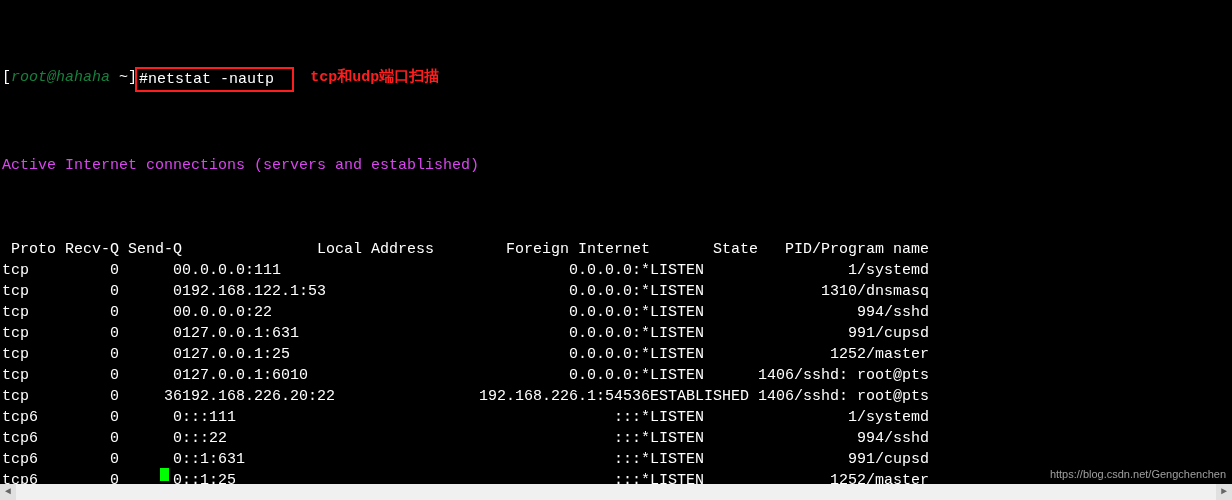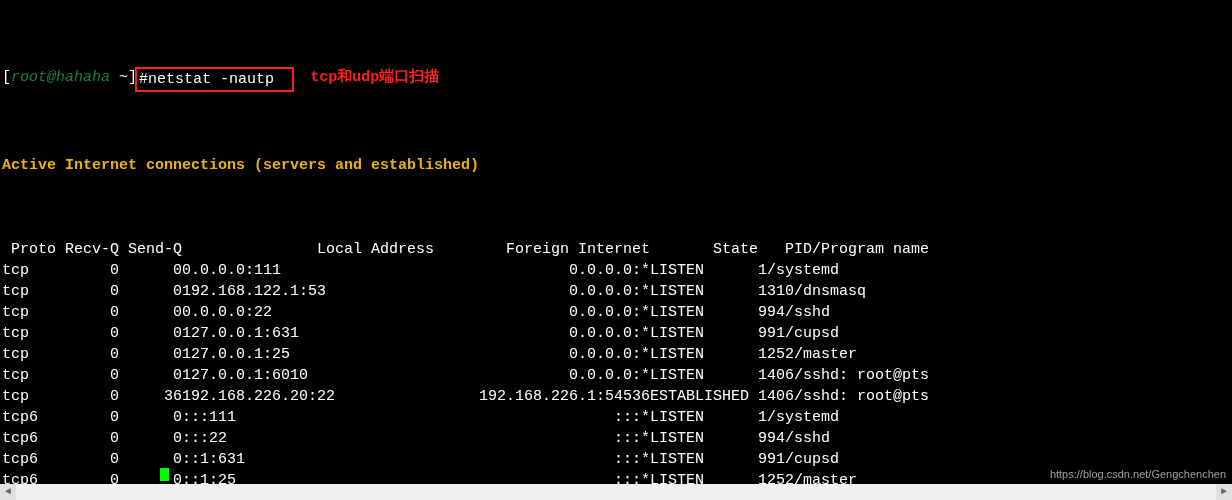--- a/index.html
+++ b/index.html
@@ -33,21 +33,21 @@
     padding:0 18px 0 2px;
     margin-left:-2px;
     display:inline-block;
   }
   .annotation{
     color:#ff1e1e;
     font-weight:bold;
     margin-left:16px;
     font-family:"Microsoft YaHei","Courier New",monospace;
   }
-  .hdr{color:#eab308;font-weight:bold;}
+  .hdr{color:#d946ef;}
   
   table.net{
     border-collapse:collapse;
     font-family:inherit;
     font-size:inherit;
     color:#fff;
   }
   table.net th{
     text-align:right;
     font-weight:normal;
@@ -57,21 +57,21 @@
     padding:0;
     vertical-align:top;
   }
   
   .c-proto{width:6ch;text-align:left;}
   .c-recv{width:7ch;text-align:right;padding-right:0;}
   .c-send{width:7ch;text-align:right;padding-right:1ch;}
   .c-local{width:28ch;text-align:left;}
   .c-foreign{width:24ch;text-align:right;}
   .c-state{width:12ch;text-align:left;}
-  .c-pid{text-align:left;}
+  .c-pid{text-align:right;}
   .th-recv{width:7ch;text-align:left;}
   .th-send{width:7ch;text-align:left;}
   .watermark{
     position:absolute;
     right:6px;
     bottom:18px;
     color:#bcbcbc;
     font-size:11px;
     font-family:Arial,Helvetica,sans-serif;
     opacity:.85;

